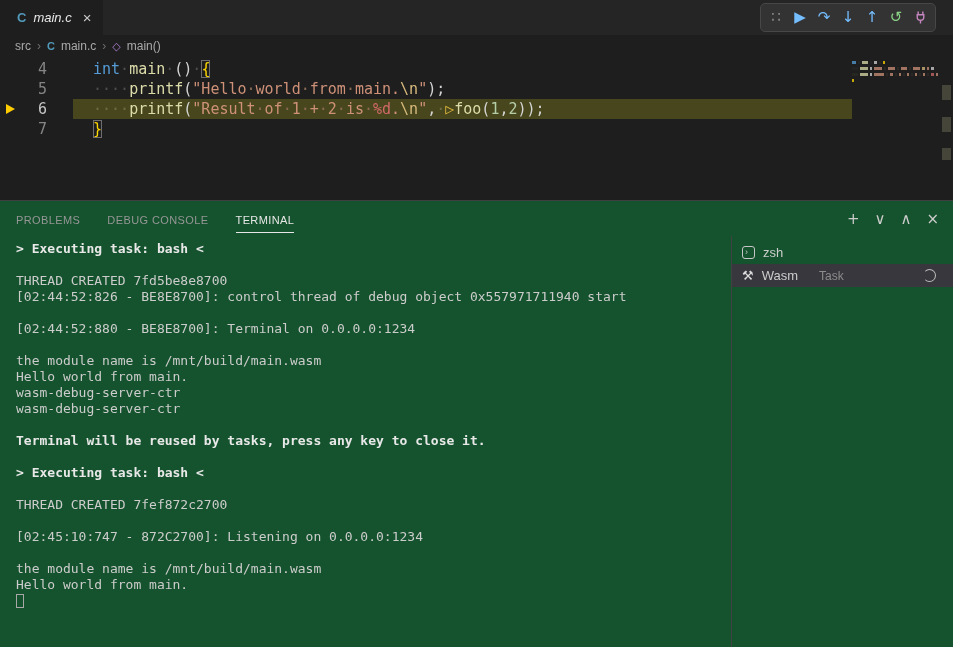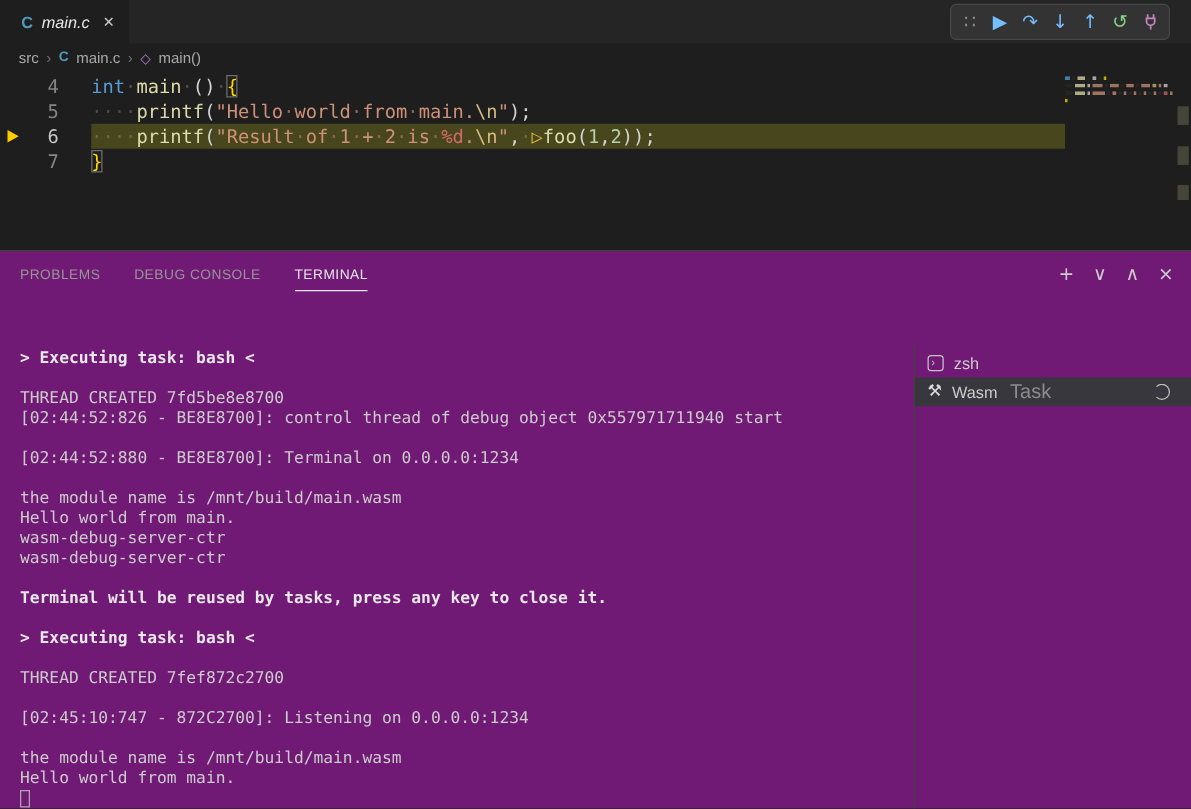--- a/index.html
+++ b/index.html
@@ -29,33 +29,33 @@
   
   .editor{position:relative;height:143px;padding-top:2px;box-sizing:border-box;}
   .code-line{display:flex;height:20px;font:15px/20px "DejaVu Sans Mono",monospace;white-space:pre;}
   .gutter{width:73px;flex:none;position:relative;}
   .ln{position:absolute;right:26px;color:#858585;}
   .current .ln{color:#c6c6c6;}
   .dbg-arrow{position:absolute;left:6px;top:5px;width:0;height:0;
        border-left:9px solid #ffcc00;border-top:5px solid transparent;border-bottom:5px solid transparent;}
   .lc{position:relative;flex:1;}
   .hl{position:absolute;left:0;top:0;width:779px;height:20px;background:#48461c;}
-  .toks{position:relative;}
+  .toks{position:relative;margin-left:20px;}
   .match{outline:1px solid #6e6e6e;outline-offset:-1px;}
 
   .minimap{position:absolute;top:4px;right:13px;width:88px;cursor:pointer;}
   .mm-row{height:3px;margin-bottom:3px;white-space:nowrap;overflow:hidden;}
   .mm-row span{display:inline-block;height:3px;margin-right:2px;vertical-align:top;}
 
   .overview{position:absolute;right:0;top:0;width:13px;height:100%;}
   .ov-mark{position:absolute;right:2px;width:9px;background:#45453a;}
 
   
   .panel{position:absolute;left:0;top:200px;right:0;bottom:0;border-top:1px solid #3f3f3f;
-       background:#701a75;display:flex;flex-direction:column;box-sizing:border-box;gap:38px;}
+       background:#14532d;display:flex;flex-direction:column;box-sizing:border-box;}
   .panel-header{height:35px;flex:none;display:flex;align-items:center;justify-content:space-between;
        padding:0 14px 0 16px;}
   .ptabs{display:flex;gap:27px;}
   .ptab{font-size:11px;letter-spacing:.4px;color:#969696;padding:10px 0 6px;
        border-bottom:1px solid transparent;cursor:pointer;}
   .ptab.active{color:#e7e7e7;border-bottom-color:#e7e7e7;}
   .pacts{display:flex;gap:15px;color:#cccccc;align-items:center;}
   .pact{font-size:15px;cursor:pointer;font-family:"DejaVu Sans",sans-serif;line-height:16px;}
 
   .panel-body{flex:1;display:flex;min-height:0;}
@@ -65,21 +65,21 @@
   .cursor{display:inline-block;width:8px;height:14px;border:1px solid #a8a8a8;box-sizing:border-box;margin-top:1px;}
 
   .term-side{width:221px;flex:none;border-left:1px solid #414141;padding-top:5px;
        font-size:13px;color:#cccccc;}
   .ts-row{height:23px;display:flex;align-items:center;gap:8px;padding:0 8px 0 10px;cursor:pointer;}
   .ts-row.active{background:#37373d;}
   .ts-term-icon{width:13px;height:13px;border:1px solid #c5c5c5;border-radius:3px;font-size:9px;
        line-height:10px;padding-left:2px;box-sizing:border-box;color:#c5c5c5;flex:none;}
   .ts-tools-icon{font-size:13px;color:#dcdcdc;flex:none;font-family:"DejaVu Sans",sans-serif;}
   .ts-label{color:#cccccc;}
-  .ts-detail{color:#8c8c8c;font-size:16px;margin-left:2px;}
+  .ts-detail{color:#8c8c8c;font-size:12px;margin-left:13px;}
   .spinner{margin-left:auto;margin-right:9px;width:11px;height:11px;border-radius:50%;
        border:1.6px solid #bfbfbf;border-left-color:transparent;animation:spin 1.1s linear infinite;flex:none;}
   @keyframes spin{to{transform:rotate(360deg)}}
 </style>
 </head>
 <body>
 
 <div class="app">
 
   <div class="tabbar">

